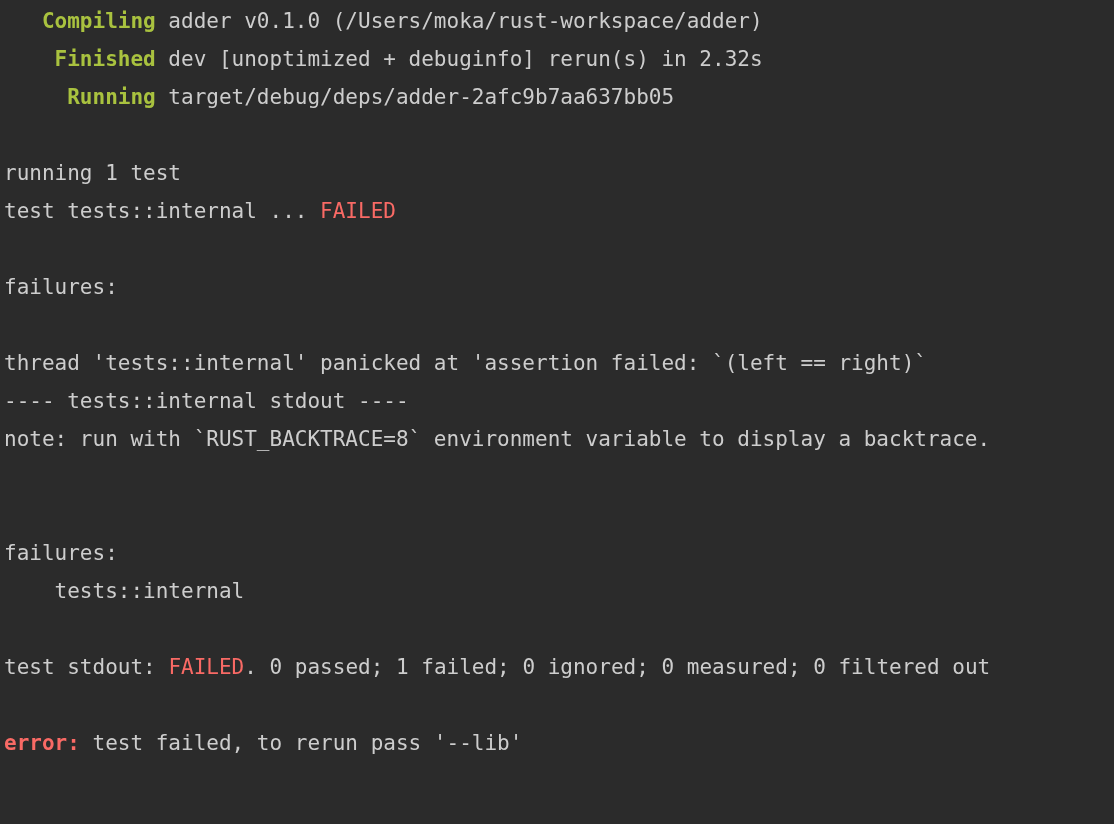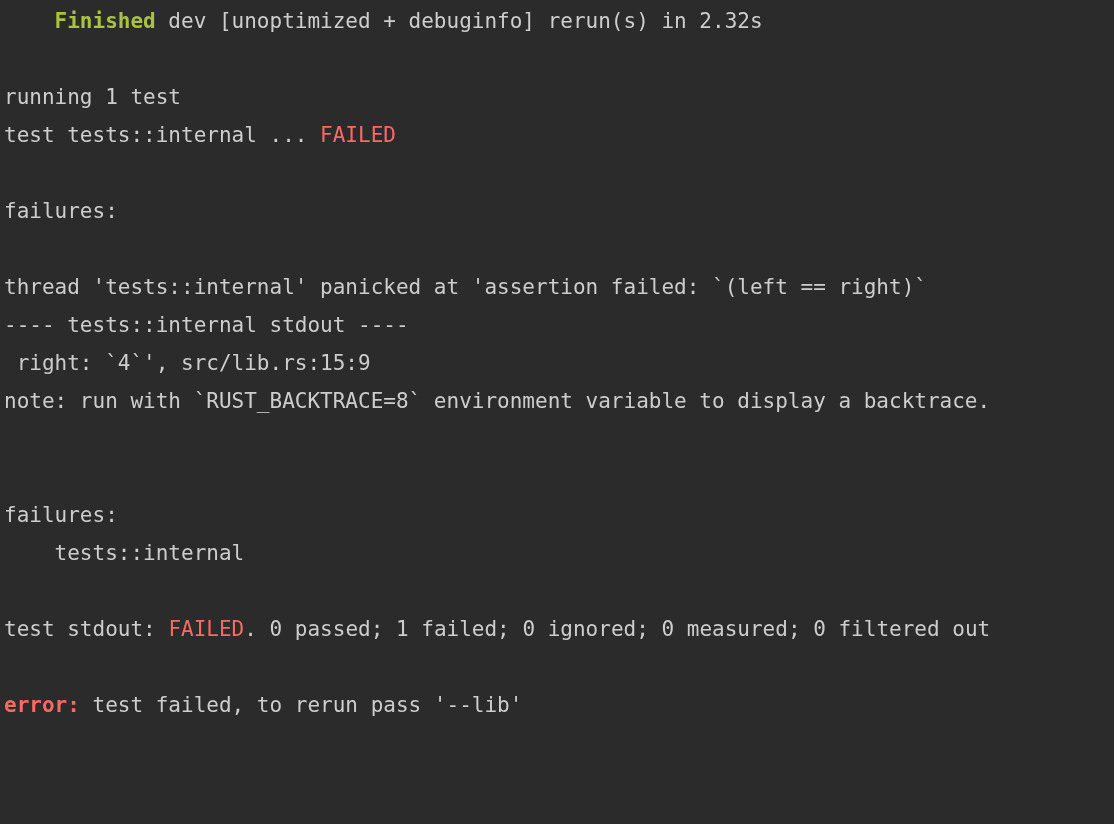--- a/index.html
+++ b/index.html
@@ -39,42 +39,43 @@
   .err {
     color: #f96a65;
     font-weight: bold;
   }
 </style>
 </head>
 <body>
 
 <div id="terminal">
 
+  <div class="line"><span class="status">   Compiling</span><span> adder v0.1.0 (/Users/moka/rust-workspace/adder)</span></div>
 
   <div class="line"><span class="status">    Finished</span><span> dev [unoptimized + debuginfo] rerun(s) in 2.32s</span></div>
 
+  <div class="line"><span class="status">     Running</span><span> target/debug/deps/adder-2afc9b7aa637bb05</span></div>
 
   <div class="line blank"><span></span></div>
 
   <div class="line"><span>running 1 test</span></div>
 
   <div class="line"><span>test tests::internal ... </span><span class="fail">FAILED</span></div>
 
   <div class="line blank"><span></span></div>
 
   <div class="line"><span>failures:</span></div>
 
   <div class="line blank"><span></span></div>
 
   <div class="line"><span>thread 'tests::internal' panicked at 'assertion failed: `(left == right)`</span></div>
 
   <div class="line"><span>---- tests::internal stdout ----</span></div>
 
 
-  <div class="line"><span> right: `4`', src/lib.rs:15:9</span></div>
 
   <div class="line"><span>note: run with `RUST_BACKTRACE=8` environment variable to display a backtrace.</span></div>
 
   <div class="line blank"><span></span></div>
 
   <div class="line blank"><span></span></div>
 
   <div class="line"><span>failures:</span></div>
 
   <div class="line"><span>    tests::internal</span></div>

